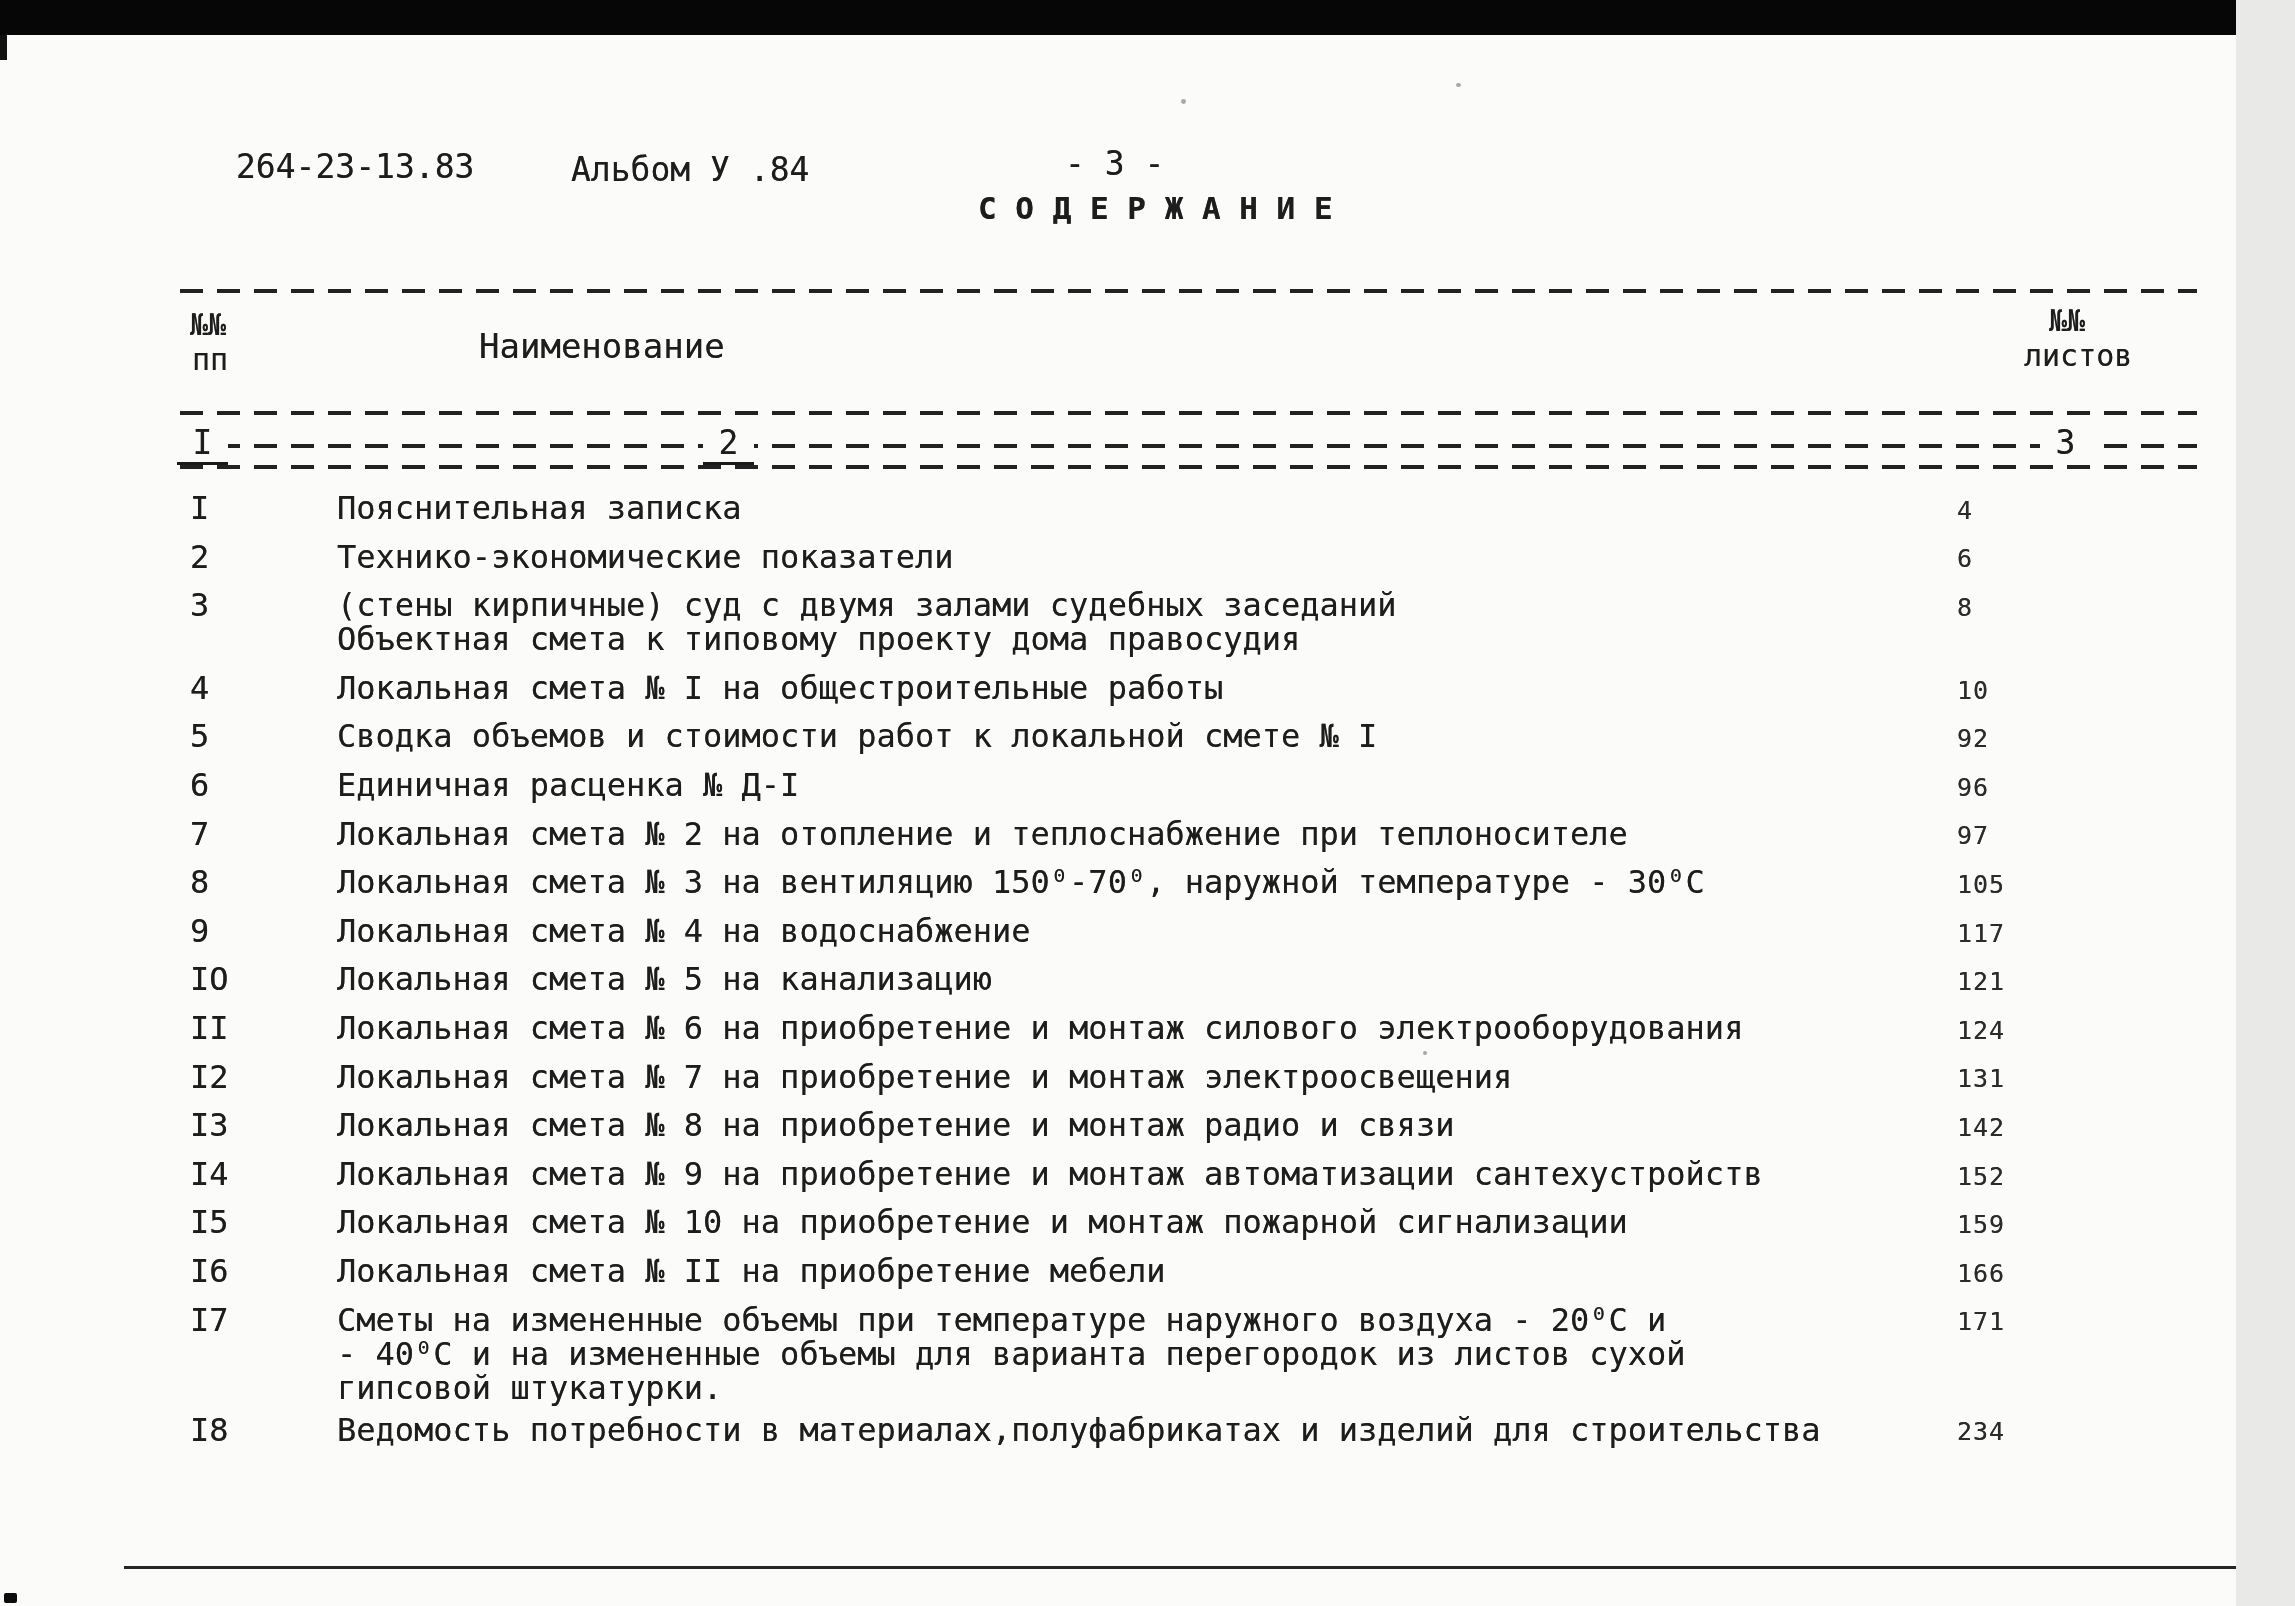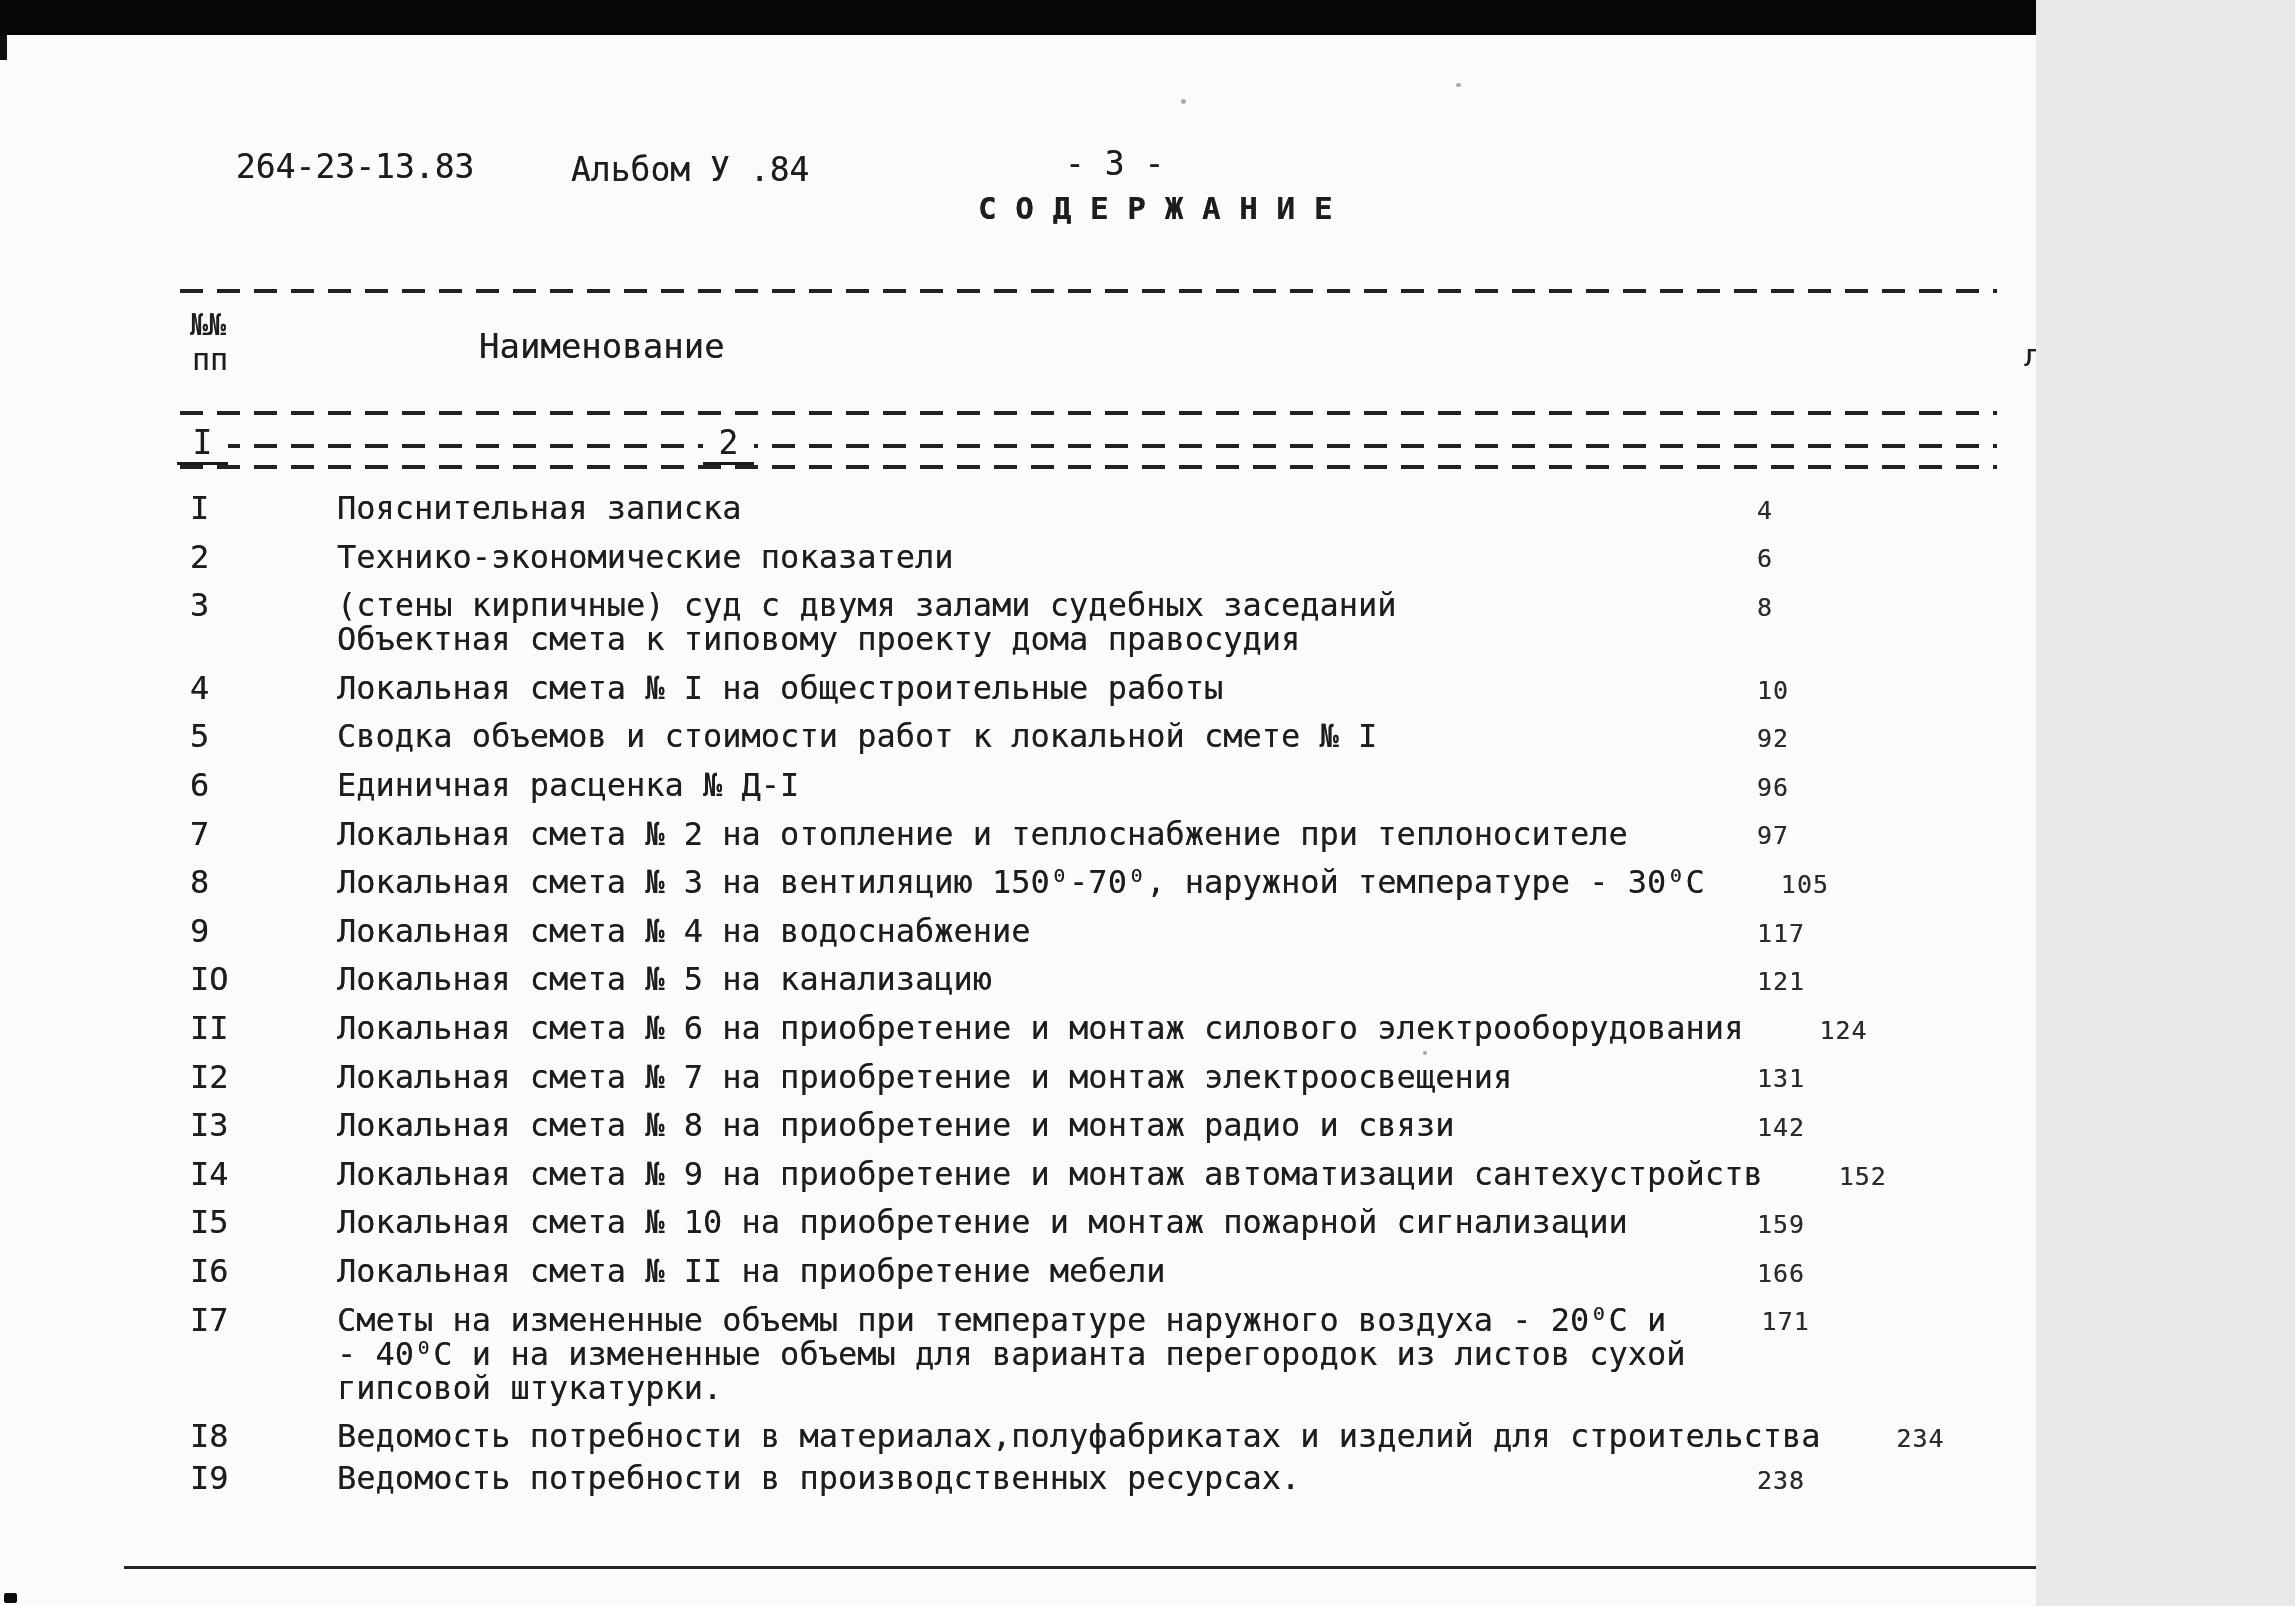--- a/index.html
+++ b/index.html
@@ -3,21 +3,21 @@
 <meta charset="utf-8">
 <style>
   :root{
     --ink:#1d1d1d;
     --paper:#fbfbf9;
   }
   *{margin:0;padding:0;box-sizing:border-box;}
   html,body{background:#e9e9e7;}
   .page{
     position:relative;
-    width:2036px;height:1607px;
+    width:2236px;height:1607px;
     background:var(--paper);
     overflow:hidden;
     font-family:"DejaVu Sans Mono","Liberation Mono",monospace;
     color:var(--ink);
   }
   .txt{ text-shadow:0 0 0.6px rgba(25,25,25,0.65); }
 
   
   .top-bar{position:absolute;top:0;left:0;right:0;height:35px;background:#060606;}
   .corner-nub{position:absolute;top:35px;left:0;width:6.8px;height:25px;background:#111;}
@@ -233,23 +233,16 @@
         </div>
         <div class="cell-sheet txt">171</div>
       </div>
       <div class="toc-row">
         <div class="cell-num txt">I8</div>
         <div class="cell-name">
           <div class="name-line txt">Ведомость потребности в материалах,полуфабрикатах и изделий для строительства</div>
         </div>
         <div class="cell-sheet txt">234</div>
       </div>
-      <div class="toc-row">
-        <div class="cell-num txt">I9</div>
-        <div class="cell-name">
-          <div class="name-line txt">Ведомость потребности в производственных ресурсах.</div>
-        </div>
-        <div class="cell-sheet txt">238</div>
-      </div>
     </div>
 
 </div>
 
 
 </body></html>

